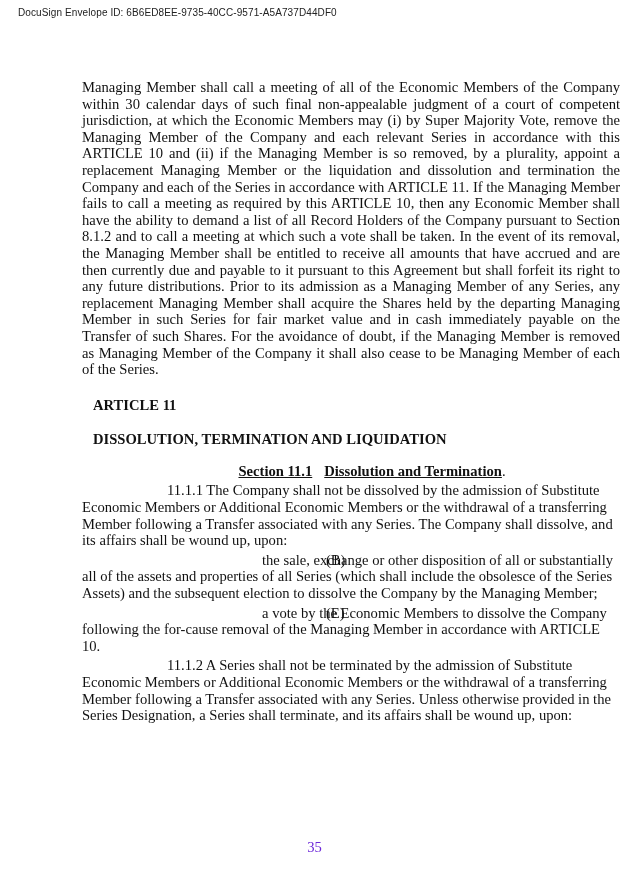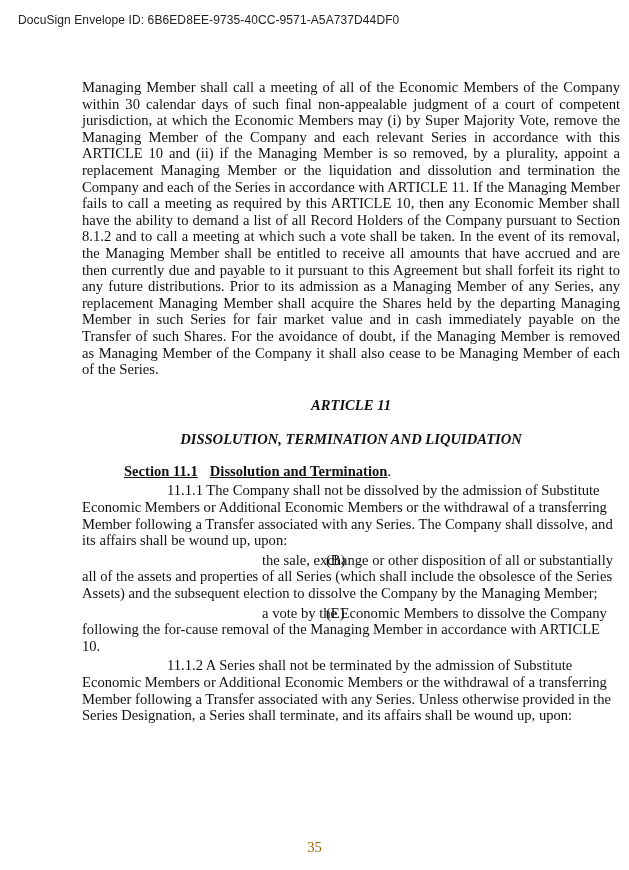--- a/index.html
+++ b/index.html
@@ -1,41 +1,41 @@
 <!DOCTYPE html>
 <html><head>
 <meta charset="utf-8">
 <style>
   html, body { margin: 0; padding: 0; background: #ffffff; }
   body { width: 629px; height: 870px; position: relative; overflow: hidden; }
   .envelope {
-    position: absolute; left: 18px; top: 13px;
-    font-family: "Liberation Sans", sans-serif; font-size: 12px; color: #222;
+    position: absolute; left: 18px; top: 7px;
+    font-family: "Liberation Sans", sans-serif; font-size: 10px; color: #222;
     letter-spacing: 0.1px;
   }
   .page {
     position: absolute; left: 82px; top: 79px; width: 538px;
     font-family: "Liberation Serif", serif; font-size: 14.6px; line-height: 16.6px;
     color: #111;
   }
   .para { margin: 0; text-align: left; }
   .justify { text-align: justify; text-align-last: left; }
-  .heading { text-align: center; font-weight: bold; margin: 0; font-style: italic; }
+  .heading { font-weight: bold; margin: 11px; }
   .art-title { margin-top: 19px; }
   .art-sub { margin-top: 18px; }
-  .section-head { margin-top: 15px; padding-left: 42px; font-weight: bold; }
+  .section-head { margin-top: 15px; padding-left: 42px; font-weight: bold; text-align: center; }
   .section-head u { text-decoration: underline; }
   .section-head .gap { display: inline-block; width: 12px; }
   .gap-para { margin-top: 3px; }
   .indent1 { text-indent: 85px; }
   .item-label { display: inline-block; width: 58px; }
   .item-indent { padding-left: 0; text-indent: 122px; }
   .pagenum {
     position: absolute; left: 0; width: 629px; top: 839px; text-align: center;
-    font-family: "Liberation Serif", serif; font-size: 14.6px; color: #a16207;
+    font-family: "Liberation Serif", serif; font-size: 14.6px; color: #6d28d9;
   }
 </style>
 </head>
 <body>
 
 <div class="envelope">DocuSign Envelope ID: 6B6ED8EE-9735-40CC-9571-A5A737D44DF0</div>
 
 <div class="page">
   <p class="para justify">Managing Member shall call a meeting of all of the Economic Members of the Company within 30 calendar days of such final non-appealable judgment of a court of competent jurisdiction, at which the Economic Members may (i) by Super Majority Vote, remove the Managing Member of the Company and each relevant Series in accordance with this ARTICLE 10 and (ii) if the Managing Member is so removed, by a plurality, appoint a replacement Managing Member or the liquidation and dissolution and termination the Company and each of the Series in accordance with ARTICLE 11.  If the Managing Member fails to call a meeting as required by this ARTICLE 10, then any Economic Member shall have the ability to demand a list of all Record Holders of the Company pursuant to Section 8.1.2 and to call a meeting at which such a vote shall be taken.  In the event of its removal, the Managing Member shall be entitled to receive all amounts that have accrued and are then currently due and payable to it pursuant to this Agreement but shall forfeit its right to any future distributions.  Prior to its admission as a Managing Member of any Series, any replacement Managing Member shall acquire the Shares held by the departing Managing Member in such Series for fair market value and in cash immediately payable on the Transfer of such Shares.  For the avoidance of doubt, if the Managing Member is removed as Managing Member of the Company it shall also cease to be Managing Member of each of the Series.</p>
 

